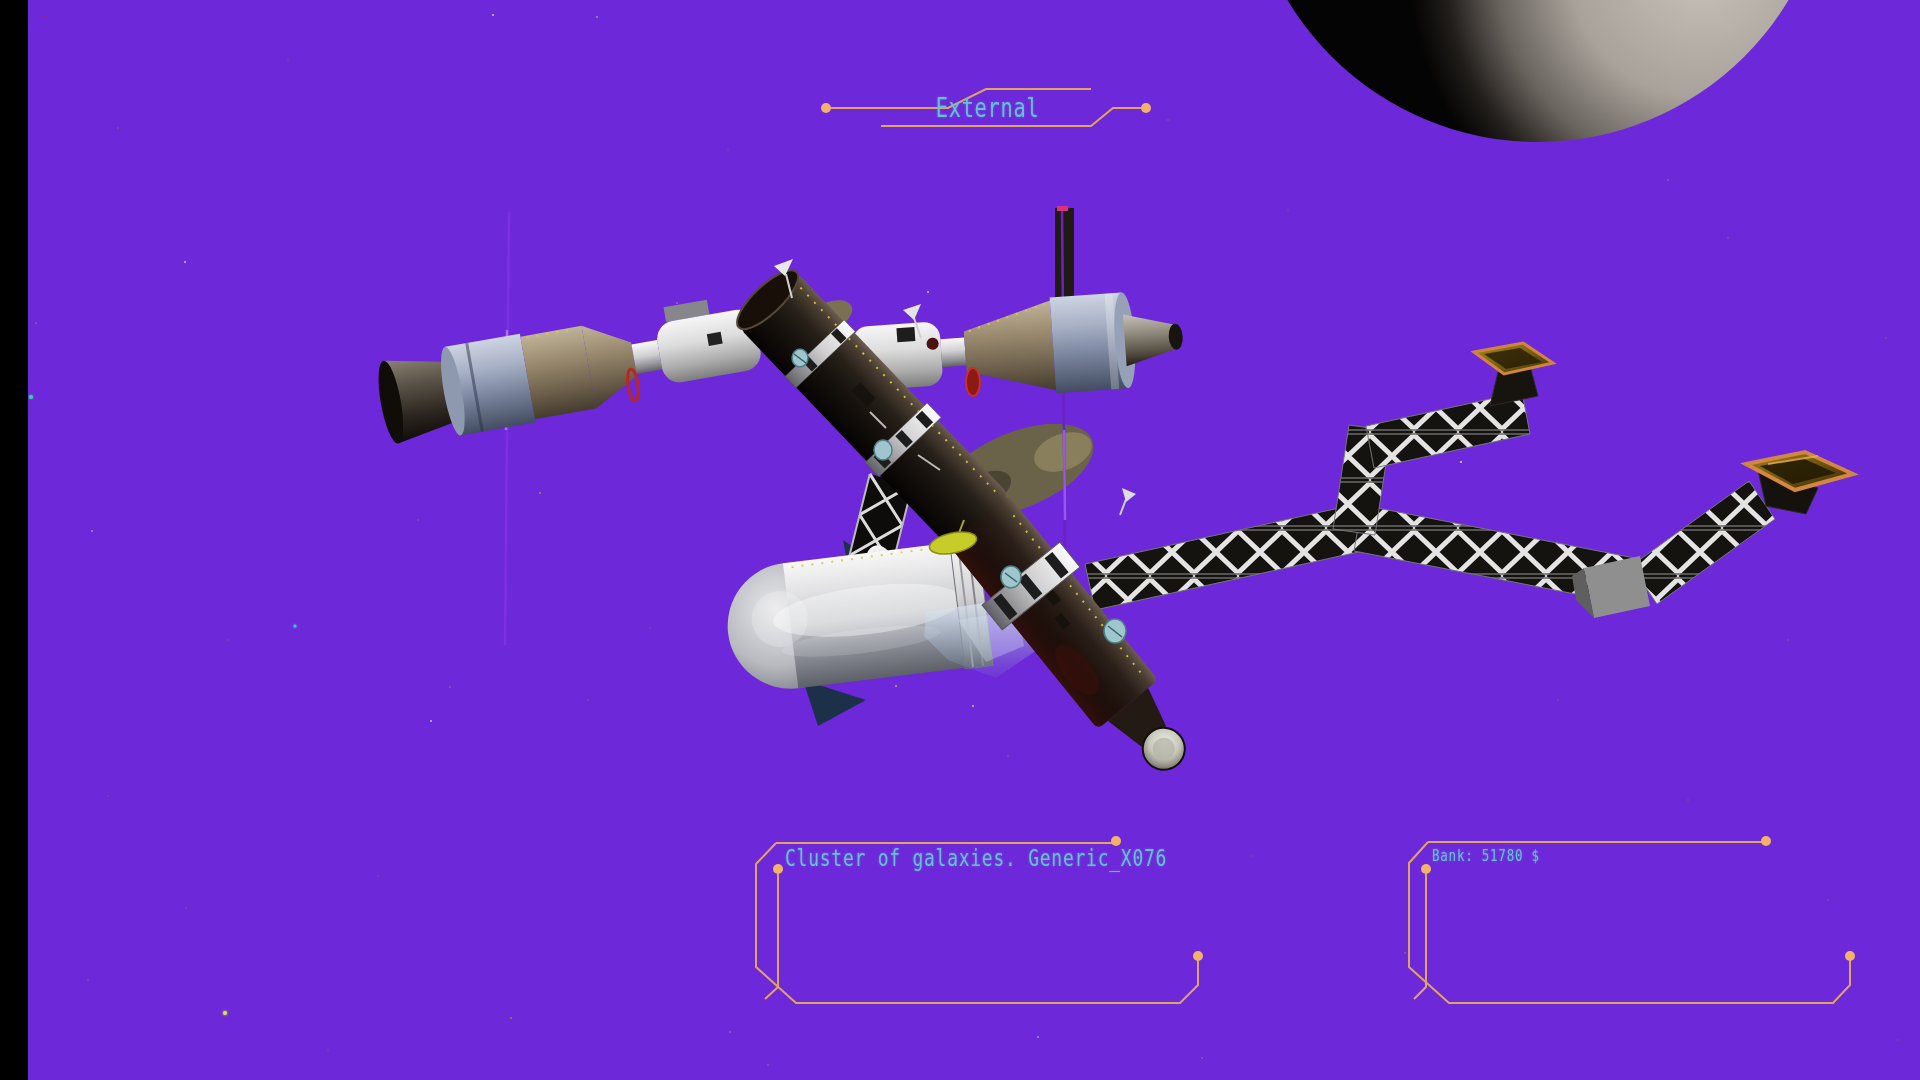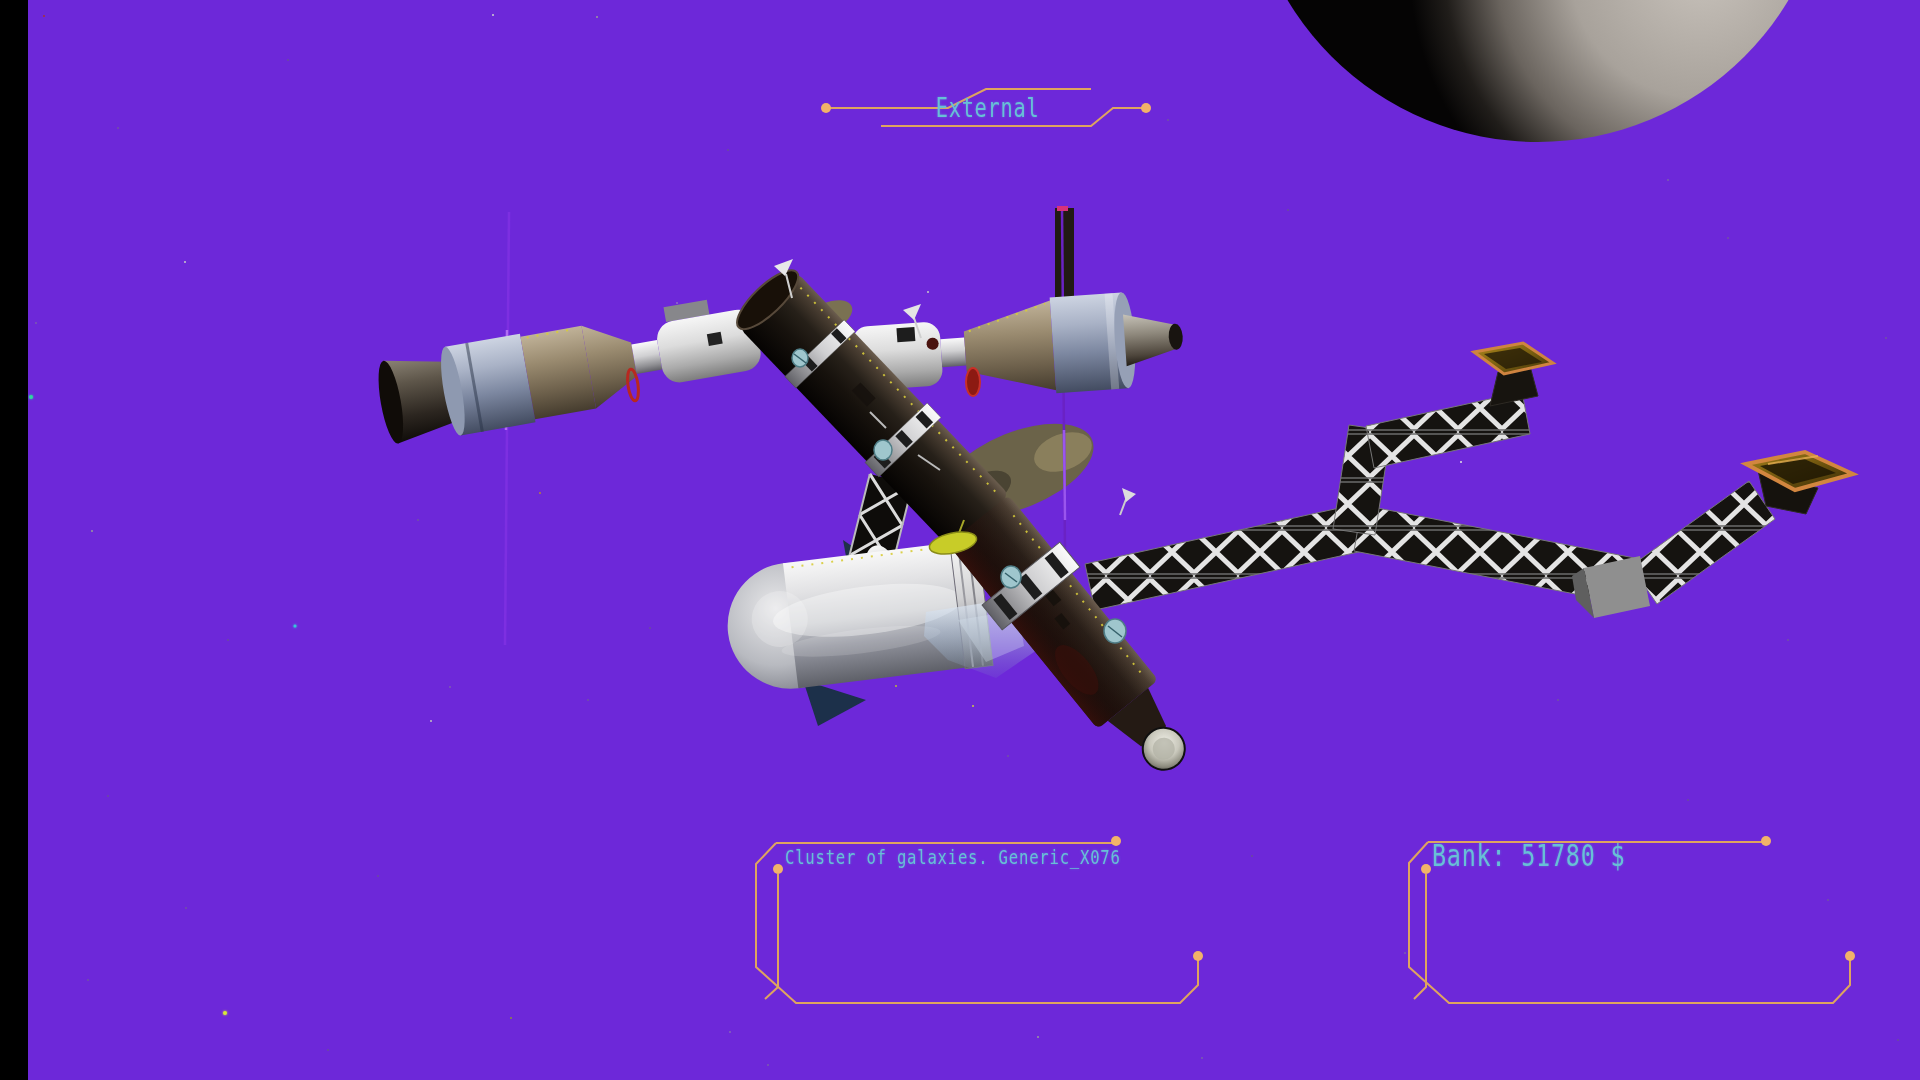--- a/index.html
+++ b/index.html
@@ -9,23 +9,23 @@
   
   .hud{position:absolute;color:#68c0d6;}
   .hud svg{position:absolute;left:0;top:0;overflow:visible;}
   .hud .txt{position:relative;color:#68c0d6;text-shadow:0 0 3px rgba(90,200,225,.45);
             white-space:nowrap;}
   .hud .sq{display:inline-block;transform:scaleX(.78);transform-origin:0 50%;letter-spacing:1px;}
   #view-label{left:790px;top:80px;width:340px;height:56px;}
   #view-label .txt{top:13px;text-align:center;font-size:26px;width:340px;}
   #view-label .sq{transform-origin:50% 50%;}
   #loc-panel{left:725px;top:833px;width:452px;height:178px;}
-  #loc-panel .txt{top:12px;left:32px;font-size:20px;}
+  #loc-panel .txt{top:12px;left:32px;font-size:23px;}
   #fin-panel{left:1378px;top:833px;width:452px;height:178px;}
-  #fin-panel .lines{position:absolute;top:10px;left:26px;font-size:30px;line-height:26px;}
+  #fin-panel .lines{position:absolute;top:10px;left:26px;font-size:16px;line-height:26px;}
   .frame-path{fill:none;stroke:#dfa45f;stroke-width:2;}
   .frame-dot{fill:#f2b269;}
 </style>
 </head>
 <body>
 
 <div class="stage">
 
 <svg class="scene" id="scene" viewBox="0 0 1920 1080">
   <defs>

